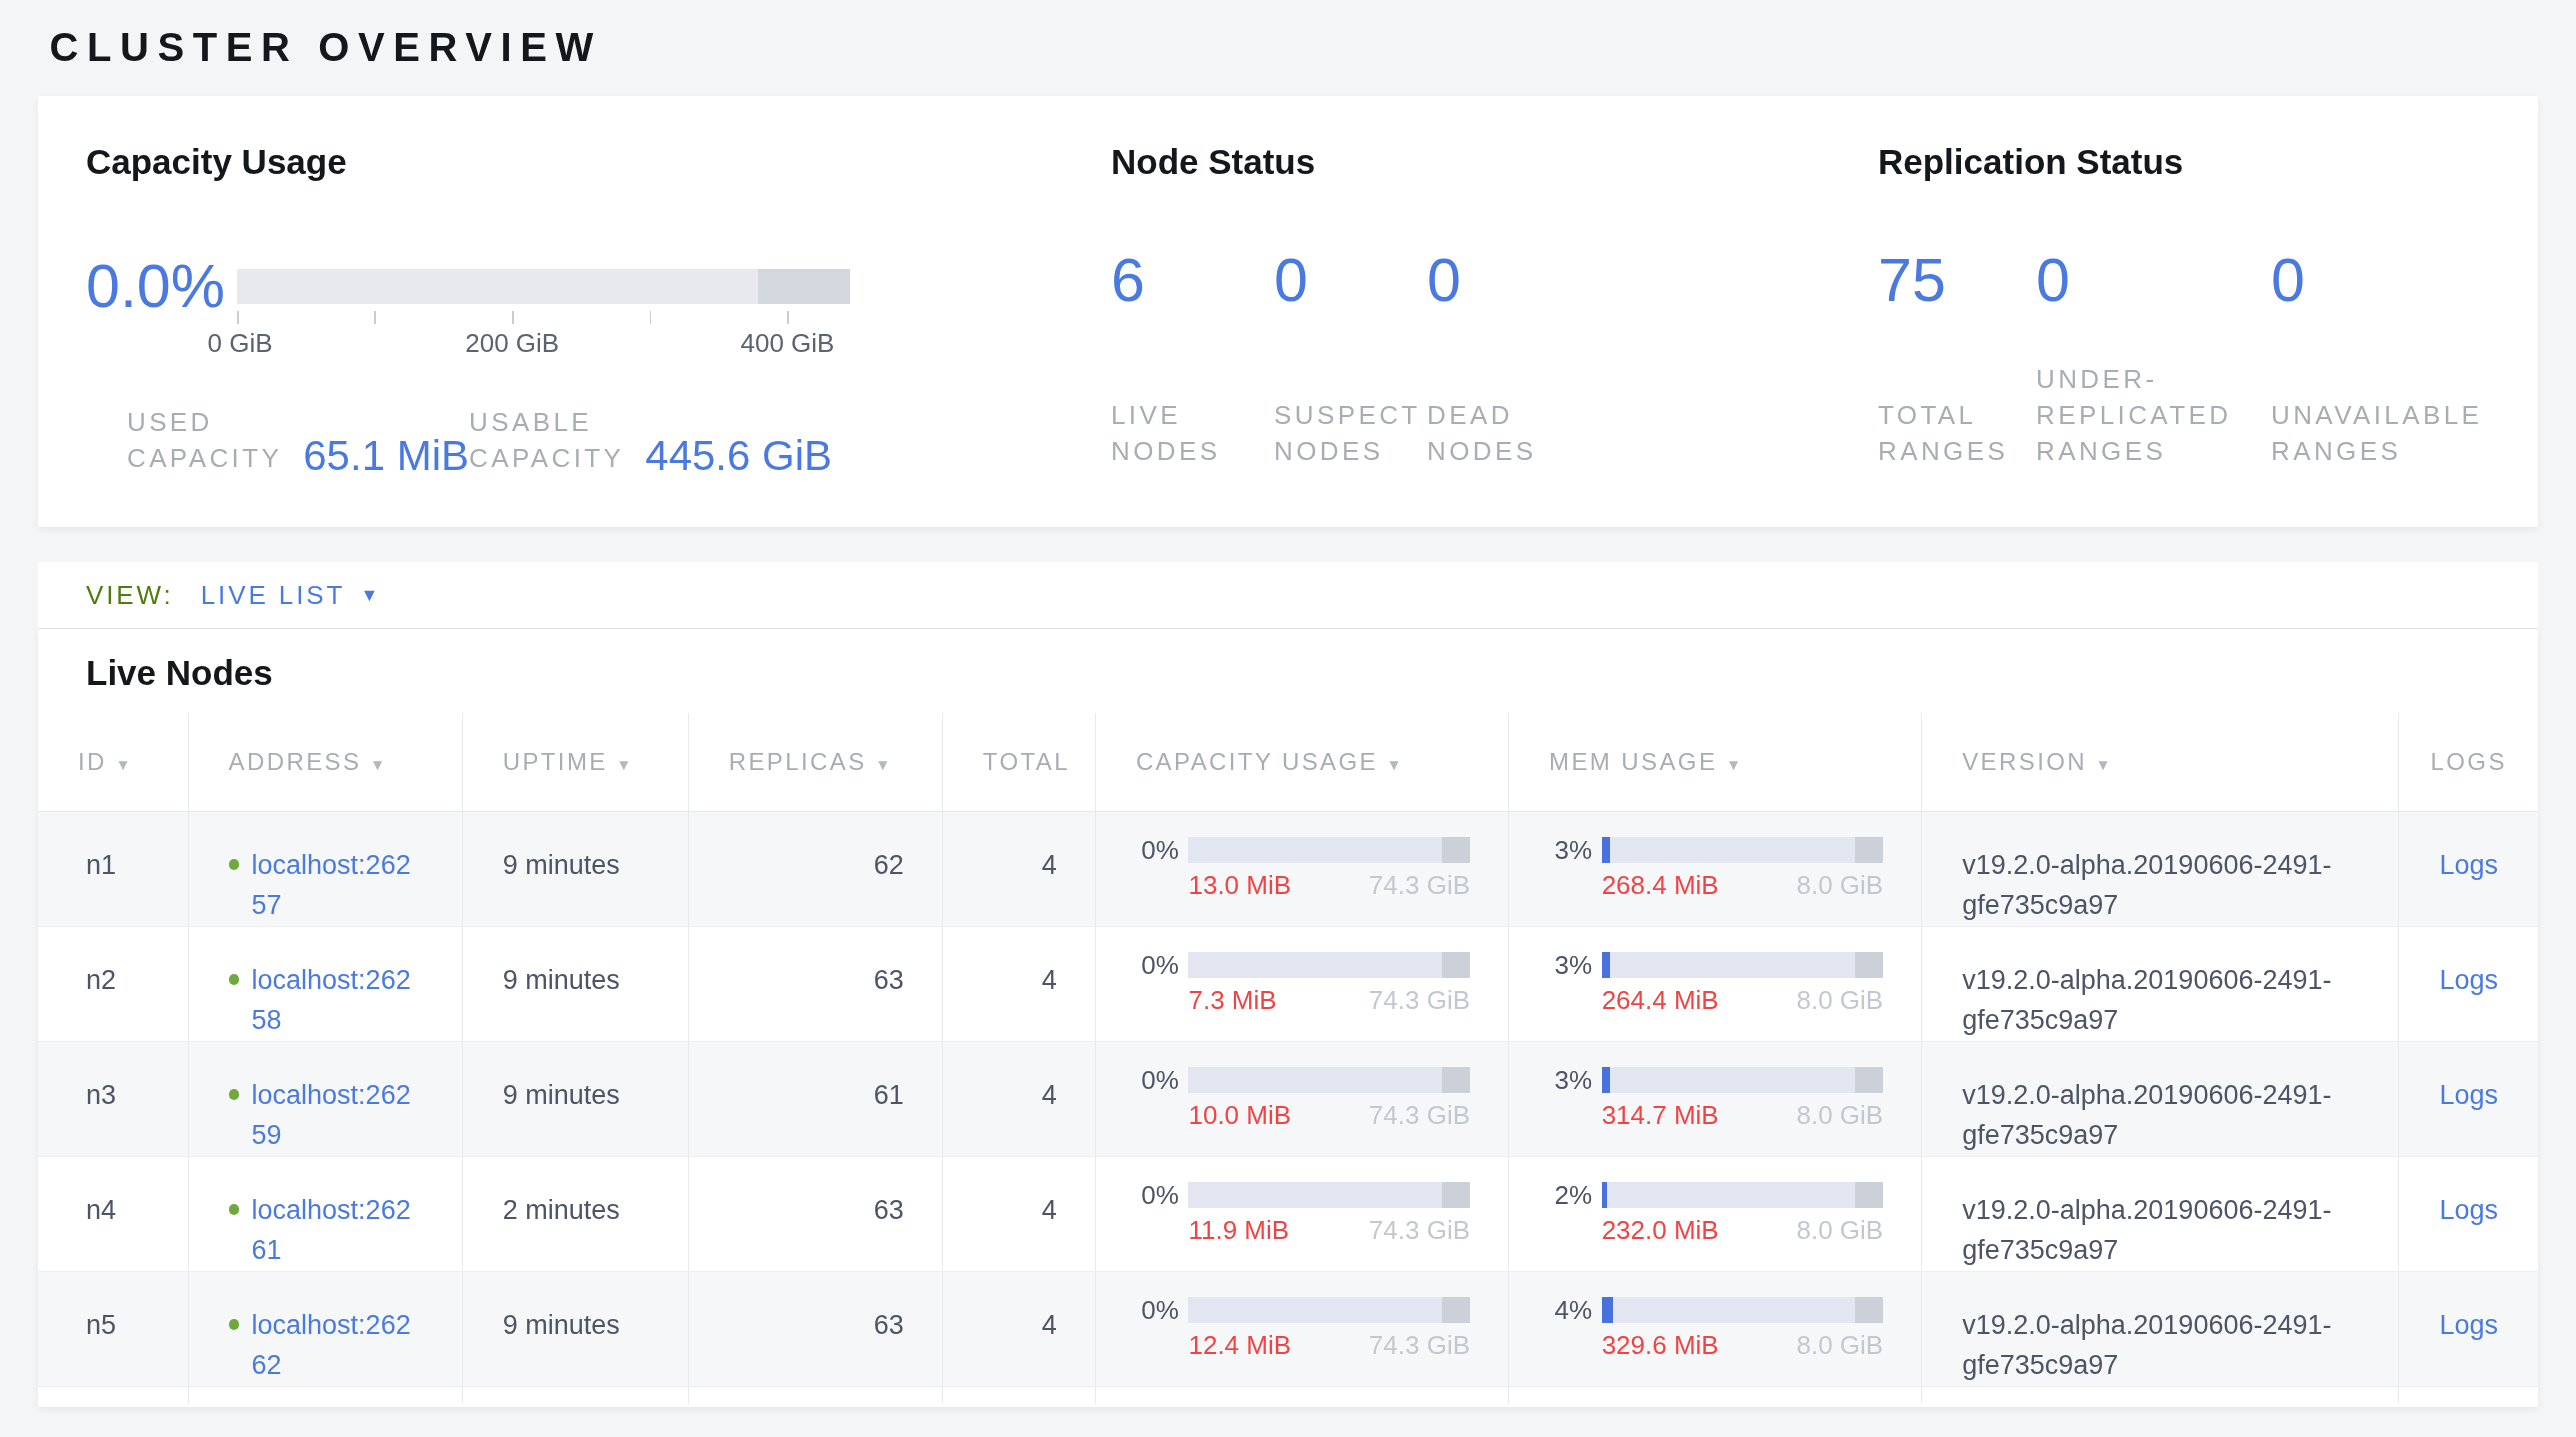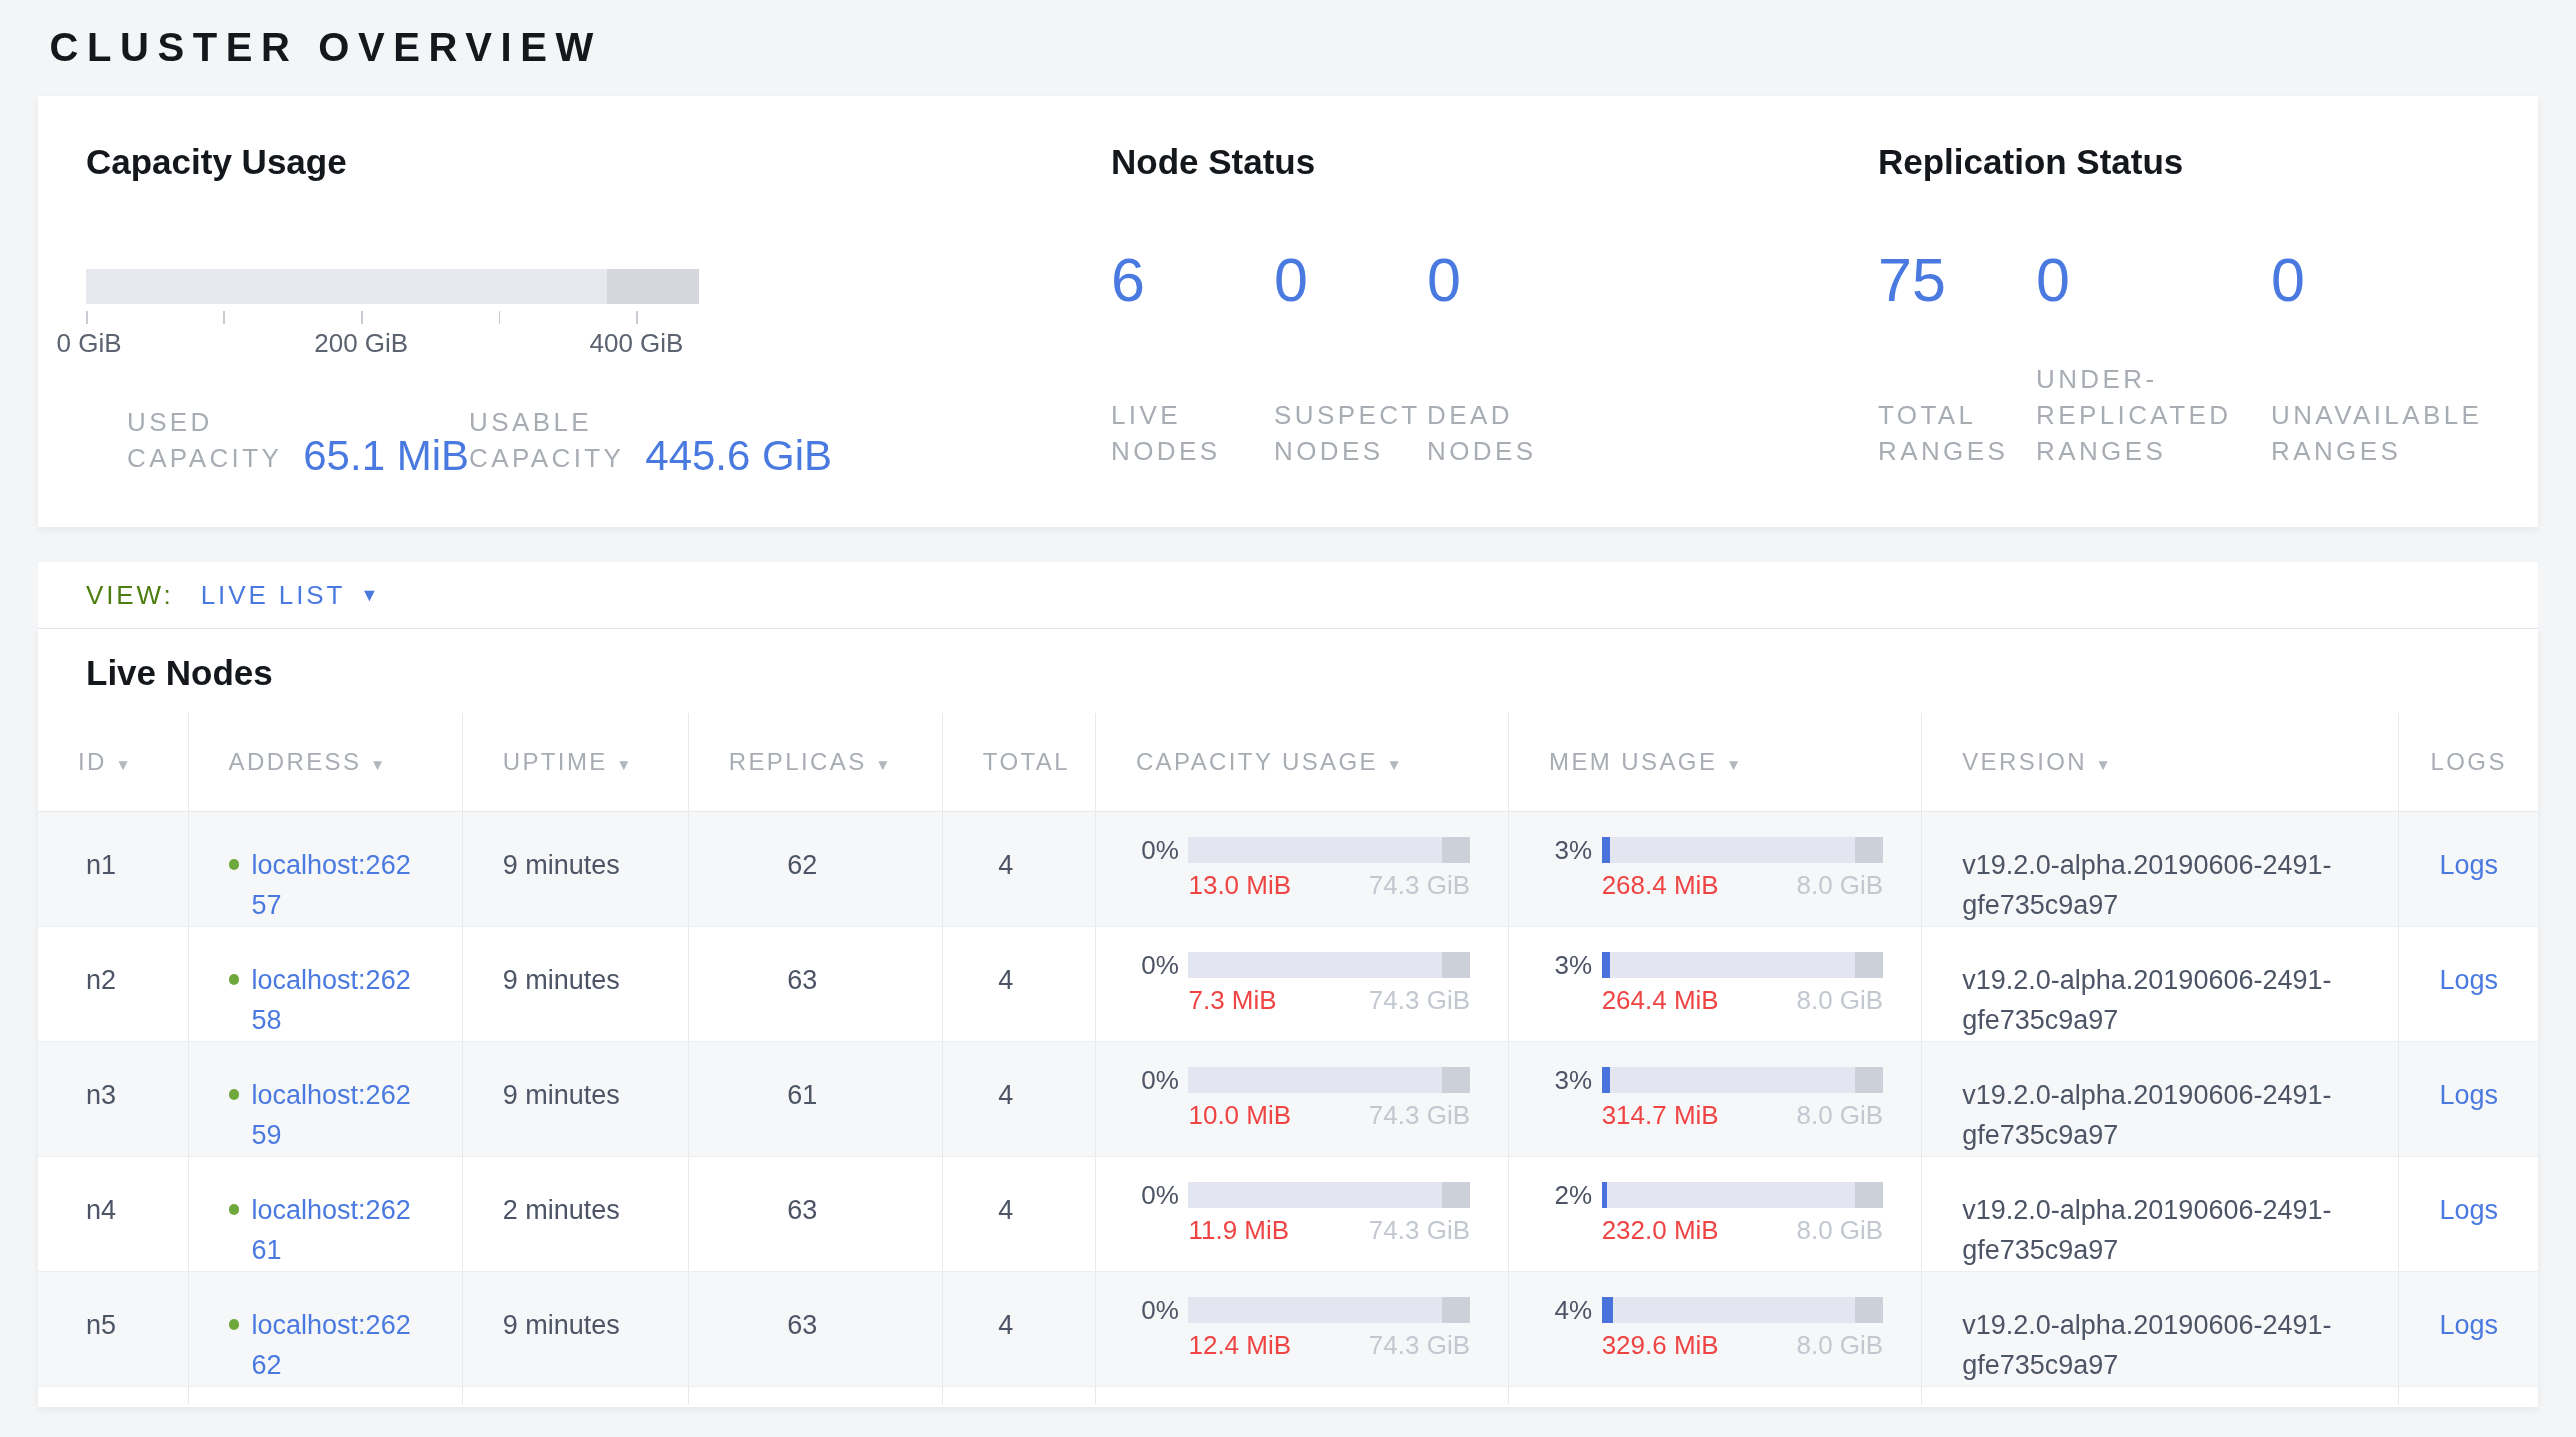--- a/index.html
+++ b/index.html
@@ -117,21 +117,21 @@
     height: 115px; vertical-align: top;
     padding: 33px 0 0 40px;
     font-size: 27px; line-height: 40px; color: #4c5465;
     border-right: 1px solid #e7e9eb; border-bottom: 1px solid #eceef0;
     overflow: hidden;
   }
   td:last-child { border-right: none; }
   tr.odd td { background: #f6f7f8; }
   tr.even td { background: #ffffff; }
   td.td-id { padding-left: 48px; }
-  td.td-num { text-align: center; padding-right: 38px; padding-left: 12px; }
+  td.td-num { text-align: right; padding-right: 38px; padding-left: 12px; }
   td.td-logs { text-align: center; padding-left: 0; }
   td.td-meter { padding: 25px 38px 0 27px; }
   tr.partial td { height: 18px; padding: 0; background: #fff; border-bottom: none; }
 
   a.link { color: #4a7ae0; text-decoration: none; cursor: pointer; }
   .live-dot {
     display: inline-block; width: 10.5px; height: 10.5px; border-radius: 50%;
     background: #6fa83c; margin-right: 12.5px; vertical-align: 3.8px;
   }
   .addr-text { display: inline-block; width: 171px; word-break: break-all; vertical-align: top; }
@@ -153,20 +153,21 @@
 
 <div class="page">
 
   <div class="page-title">CLUSTER OVERVIEW</div>
 
   <div class="card summary">
 
     <div class="panel panel-capacity">
       <div class="panel-title">Capacity Usage</div>
       <div class="chart-row">
+        <div class="big-pct">0.0%</div>
         <div class="cap-axis">
           <div class="cap-bar">
             <div class="cap-bar-cap"></div>
           </div>
           <div class="tick t1"></div>
           <div class="tick t2"></div>
           <div class="tick t3"></div>
           <div class="tick t4"></div>
           <div class="tick t5"></div>
           <div class="tick-label tl1">0 GiB</div>

